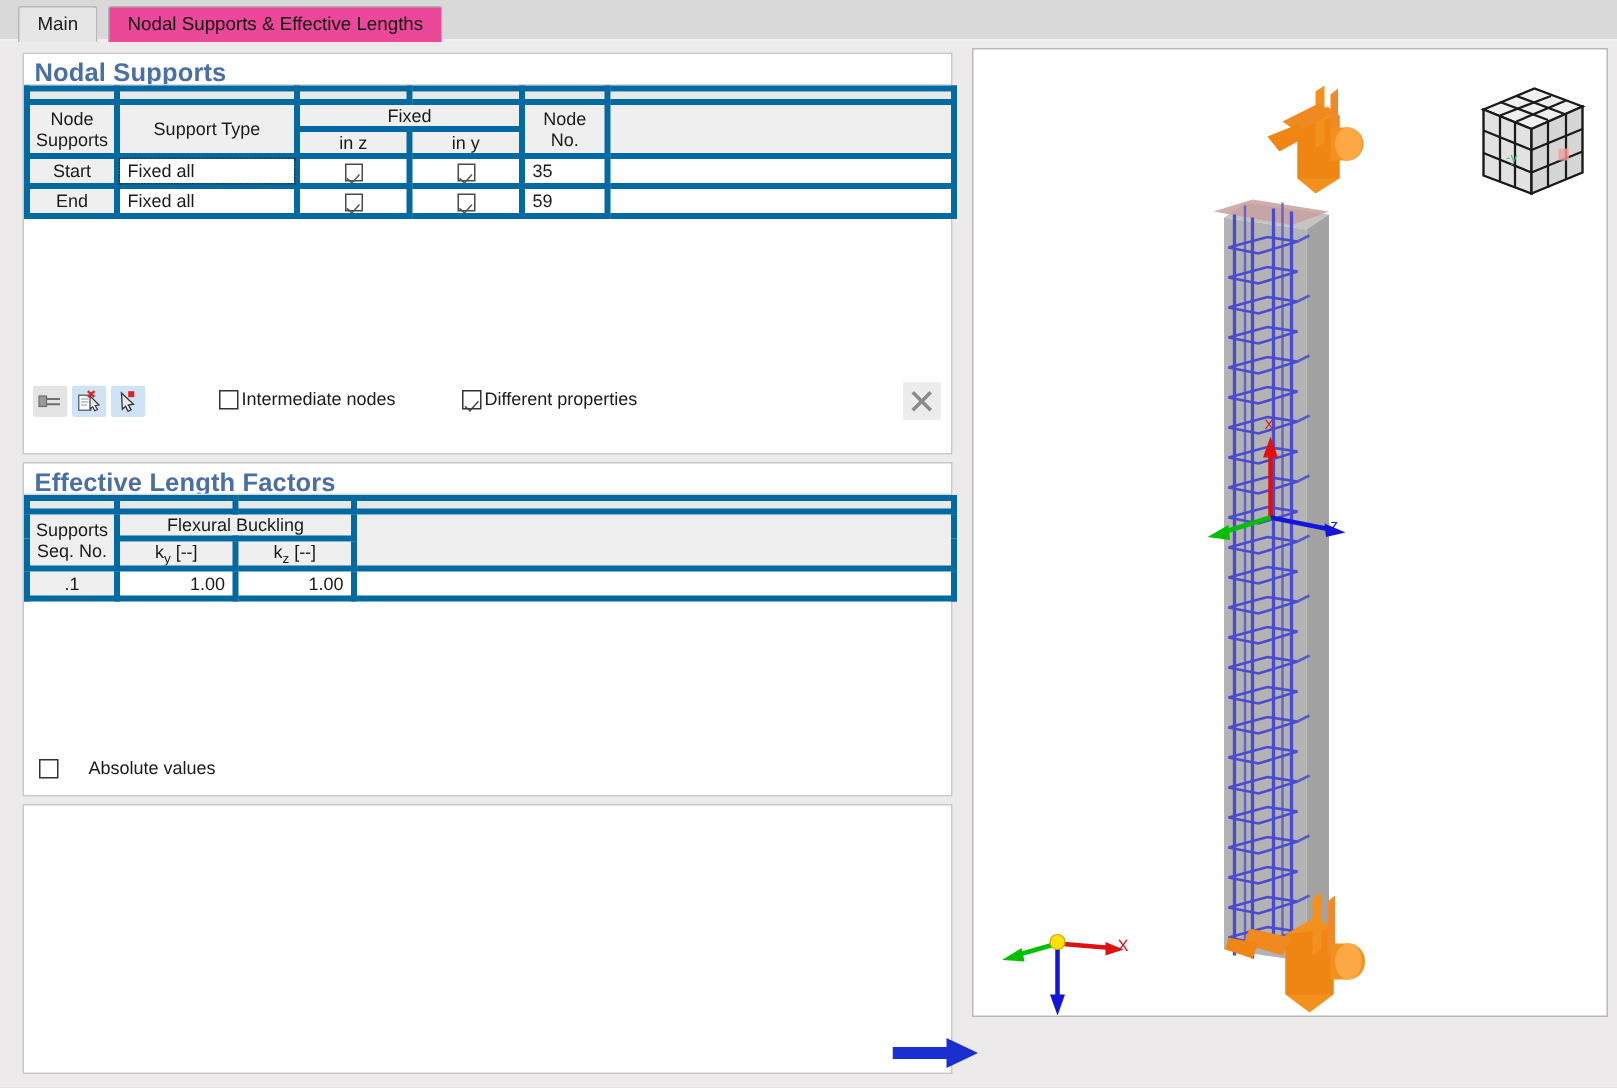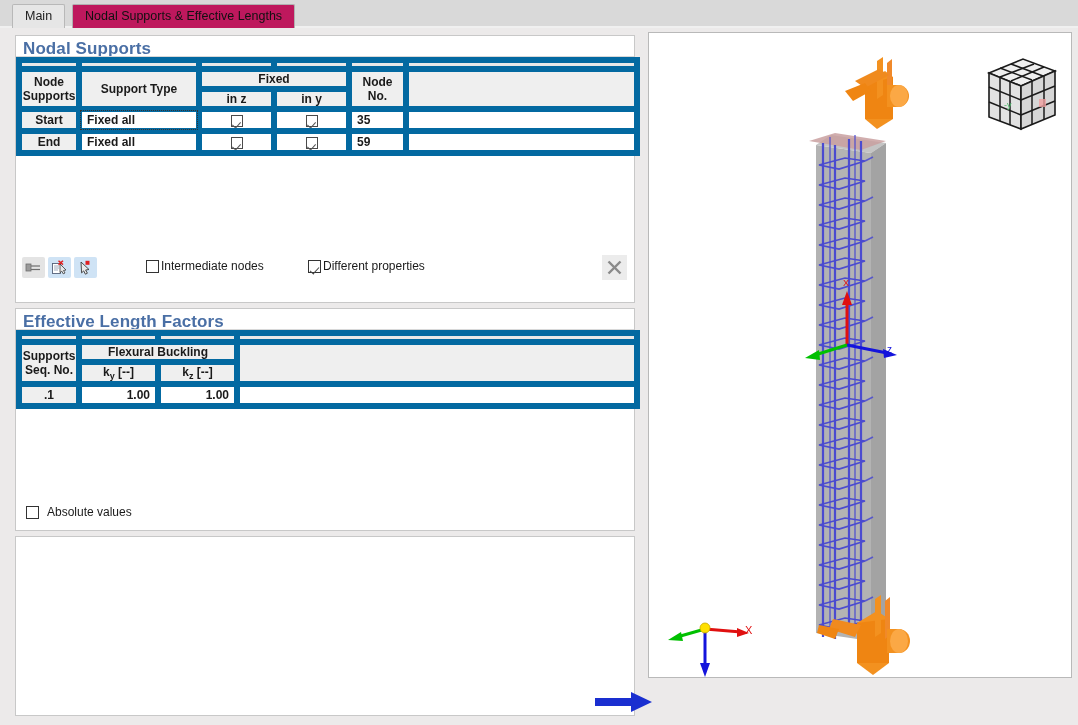--- a/index.html
+++ b/index.html
@@ -14,43 +14,43 @@
 
   
   .tabstrip{position:absolute;left:0;top:0;width:1078px;height:28px;background:#d9d9d9;}
   .tabstrip .tabline{position:absolute;left:0;top:26px;width:1078px;height:2px;background:#f0f0f0;}
   .tab{
     position:absolute;top:4px;height:24px;line-height:23px;
     padding:0 12px;font-size:12.5px;color:#202020;
     background:#e6e6e6;border:1px solid #b8b8b8;border-bottom:none;
     border-radius:2px 2px 0 0;box-sizing:border-box;
   }
-  .tab.active{background:#be185d;border-color:#b0b0b0;color:#111;}
+  .tab.active{background:#ec4899;border-color:#b0b0b0;color:#111;}
   #tab-main{left:12px;}
   #tab-nodal{left:72px;}
 
   
   .leftpane{position:absolute;left:0;top:28px;width:646px;height:697px;background:#eceaea;}
   .panel{position:absolute;background:#ffffff;border:1px solid #c8c8c8;box-sizing:border-box;}
 
   #panel-nodal{left:15px;top:7px;width:620px;height:268px;}
   #panel-elf{left:15px;top:280px;width:620px;height:223px;}
   #panel-empty{left:15px;top:508px;width:620px;height:180px;}
 
   .panel-title{
     position:absolute;left:7px;top:3px;font-size:17px;font-weight:bold;
     color:#4a6fa5;letter-spacing:.1px;
   }
   .panel-rule{position:absolute;left:0;top:20px;width:100%;height:1px;background:#d8d8d8;}
 
   
   table.grid{position:absolute;border-collapse:collapse;table-layout:fixed;font-size:12px;}
   table.grid td,table.grid th{
-    border:6px solid #0369a1;padding:0;margin:0;
-    font-weight:bold;font-size:12px;color:#1a1a1a;
+    border:4px solid #0369a1;padding:0;margin:0;
+    font-weight:normal;font-size:12px;color:#1a1a1a;
     box-sizing:border-box;overflow:hidden;white-space:nowrap;
   }
   .hdr{background:#efefef;text-align:center;vertical-align:middle;color:#111;}
   .hdr-strip{background:#e8e8e8;height:9px;}
   .cell{background:#fff;height:17px;line-height:16px;}
   .c-center{text-align:center;}
   .c-left{text-align:left;padding-left:5px !important;}
   .c-right{text-align:right;padding-right:5px !important;}
   .rowhdr{background:#efefef;text-align:center;color:#111;}
   .focusbox{outline:1px dotted #333;outline-offset:-2px;}
@@ -88,21 +88,21 @@
   #opt-intermediate{left:130px;}
   #opt-different{left:292px;}
 
   .xbtn{
     position:absolute;right:7px;top:219px;width:25px;height:25px;background:#ececec;
     border:1px solid #ececec;display:flex;align-items:center;justify-content:center;
     box-sizing:border-box;
   }
   .xbtn svg{display:block;}
 
-  #opt-absolute{position:absolute;left:10px;top:196px;display:flex;align-items:center;gap:8px;font-size:12px;}
+  #opt-absolute{position:absolute;left:10px;top:196px;display:flex;align-items:center;gap:20px;font-size:12px;}
 
   
   .rightpane{position:absolute;left:646px;top:28px;width:432px;height:697px;background:#eceaea;}
   .viewport{
     position:absolute;left:2px;top:4px;width:424px;height:646px;
     background:#ffffff;border:1px solid #b9b9b9;overflow:hidden;box-sizing:border-box;
   }
   .viewport svg{position:absolute;left:0;top:0;}
 
   .viewtoolbar{position:absolute;left:0;top:654px;width:432px;height:40px;}

